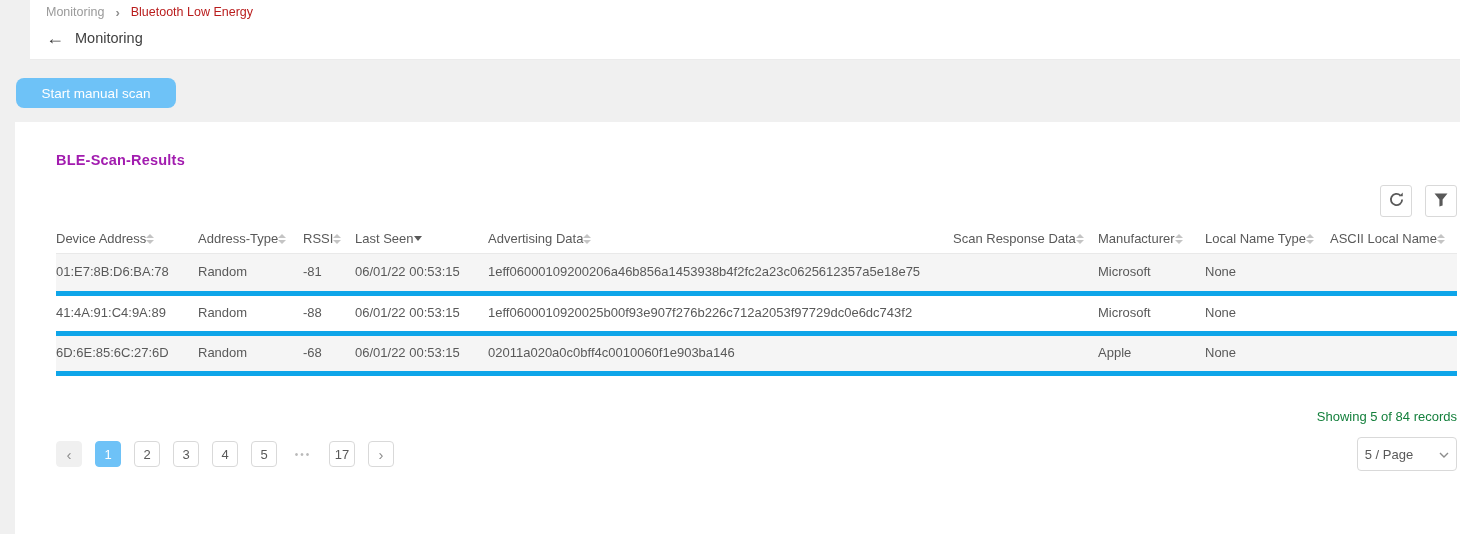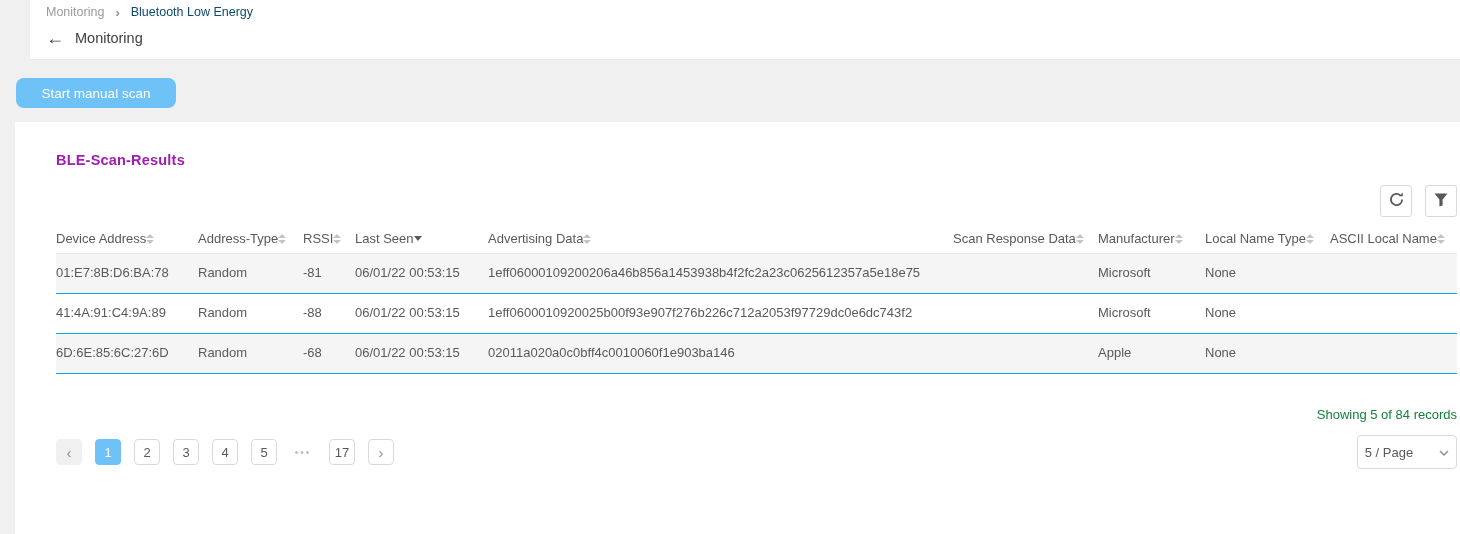--- a/index.html
+++ b/index.html
@@ -13,21 +13,21 @@
 
   
   .topbar {
     background: #fff; height: 60px; padding: 4px 16px 0;
     border-bottom: 1px solid #ebebeb;
     margin-left: 30px;
   }
   .breadcrumb { display: flex; align-items: center; gap: 11px; font-size: 12.5px; color: #9a9a9a; padding: 1px 0 7px; }
   .breadcrumb .crumb { cursor: pointer; }
   .breadcrumb .sep { color: #8f8f8f; font-size: 13px; font-weight: bold; line-height: 1; }
-  .breadcrumb .current { color: #0c4a6e; }
+  .breadcrumb .current { color: #b91c1c; }
   .backrow { display: flex; align-items: center; gap: 11px; padding-top: 3px; }
   .back-arrow { font-size: 18px; color: #3f3f3f; line-height: 1; cursor: pointer; }
   .back-title { font-size: 14.5px; color: #3f3f3f; }
 
   
   .content { padding-top: 18px; }
   .scan-btn {
     display: block; margin-left: 16px; width: 160px; height: 30px;
     border: none; border-radius: 8px; background: #6EC2F7; color: #fff;
     font-size: 13.5px; font-family: inherit; cursor: pointer;
@@ -50,21 +50,21 @@
   thead th {
     text-align: left; font-weight: normal; color: #595959;
     padding: 5px 8px 7px 0; border-bottom: 1px solid #e9e9e9; white-space: nowrap; cursor: pointer;
   }
   .th-inner { display: inline-flex; align-items: center; }
   .sorters { display: inline-flex; flex-direction: column; gap: 2px; }
   .car { width: 0; height: 0; border-left: 4px solid transparent; border-right: 4px solid transparent; }
   .car.up { border-bottom: 4px solid #c4c4c4; }
   .car.dn { border-top: 4px solid #c4c4c4; }
   .car.dn.active { border-top: 5px solid #595959; border-left-width: 4.5px; border-right-width: 4.5px; }
-  tbody td { height: 40px; padding: 0 8px 2px 0; border-bottom: 1px solid #0ea5e9; white-space: nowrap; overflow: hidden; }
+  tbody td { height: 40px; padding: 0 8px 2px 0; border-bottom: 5px solid #0ea5e9; white-space: nowrap; overflow: hidden; }
   tbody tr:nth-child(odd) { background: #f5f5f5; }
 
   
   .records { text-align: right; margin-top: 33px; font-size: 13px; color: #15803d; }
   .pager-row { display: flex; justify-content: space-between; align-items: center; margin-top: 13px; }
   .pager { display: flex; align-items: center; gap: 13px; }
   .page-btn {
     min-width: 26px; height: 26px; padding: 0 4px; border: 1px solid #d9d9d9; border-radius: 4px;
     background: #fff; color: #595959; font-size: 13px; font-family: inherit;
     display: flex; align-items: center; justify-content: center; cursor: pointer;

